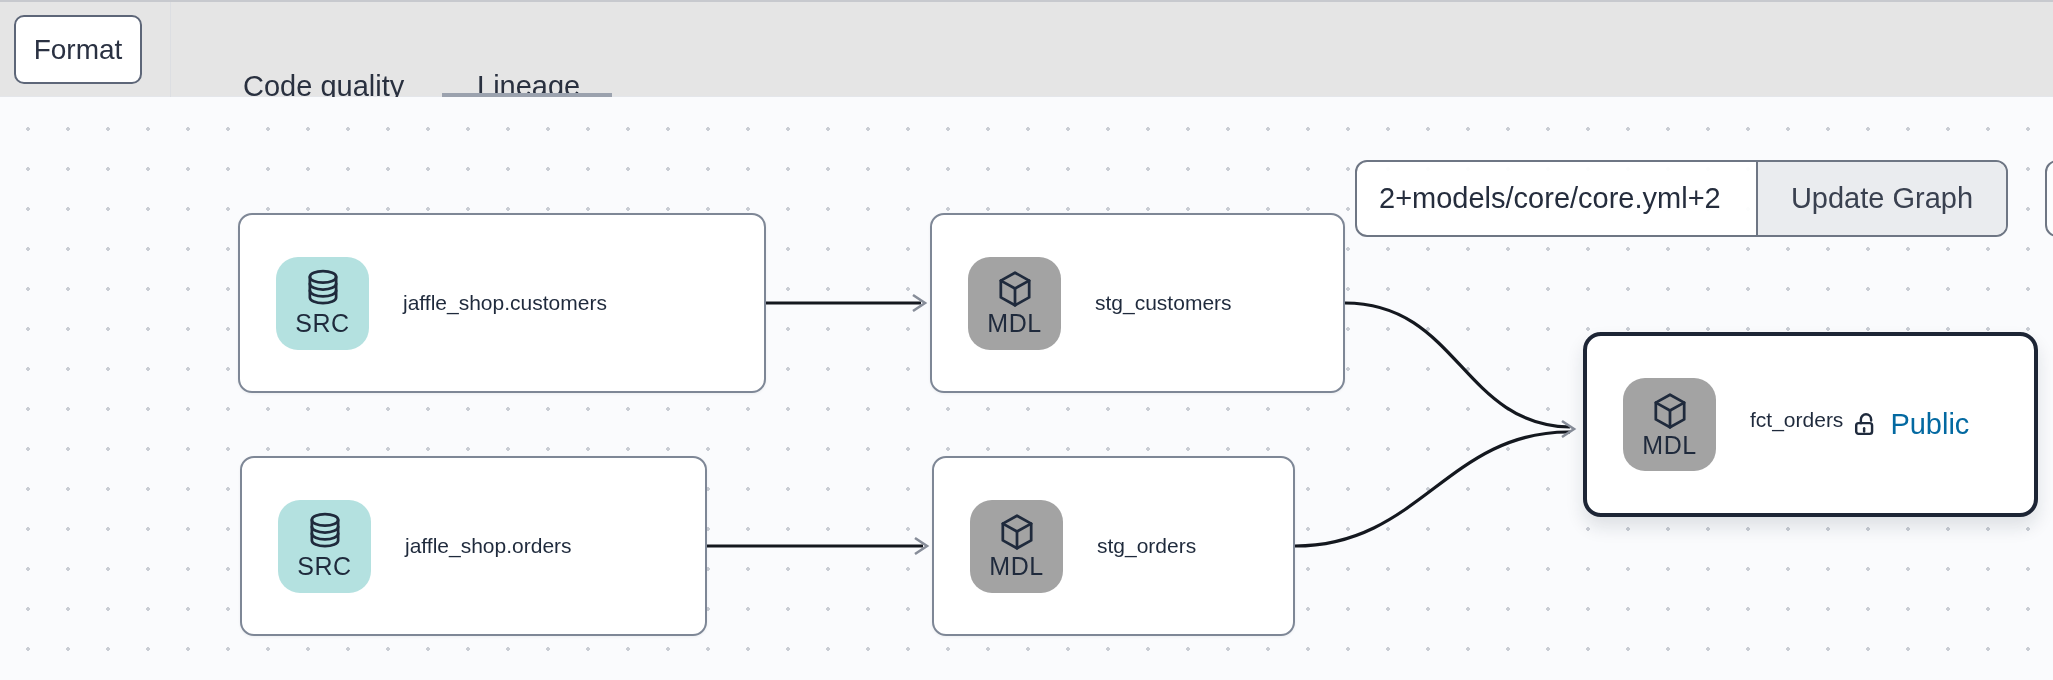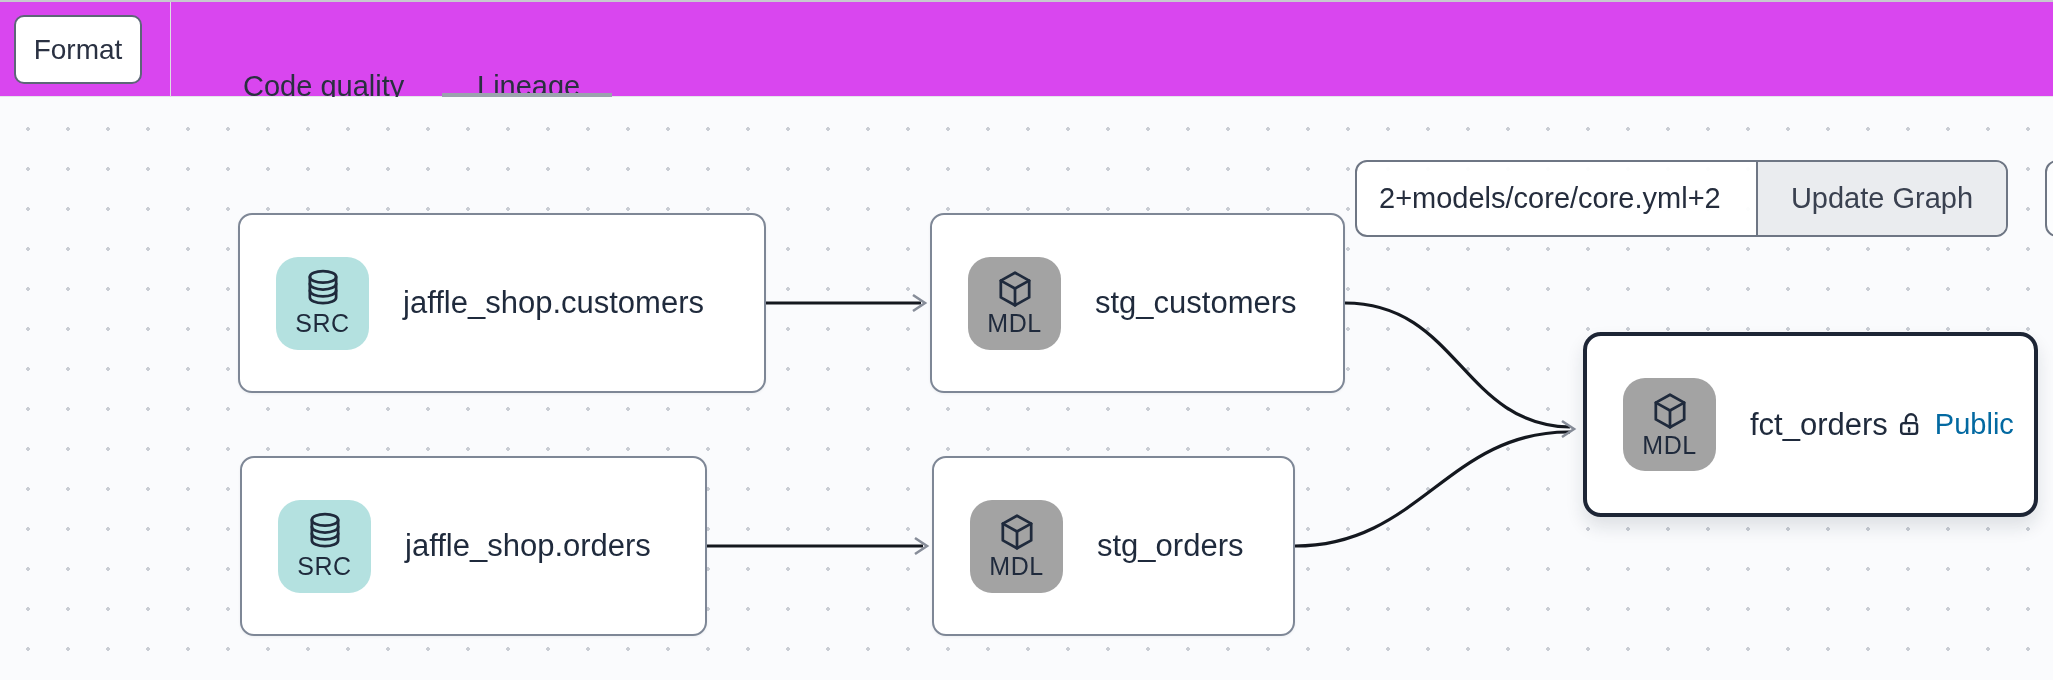--- a/index.html
+++ b/index.html
@@ -4,21 +4,21 @@
 <style>
   html,body{margin:0;padding:0;}
   body{
     width:2053px;height:680px;position:relative;overflow:hidden;
     font-family:"Liberation Sans",sans-serif;
     background:#fafbfd;
   }
   
   .topbar{
     position:absolute;top:0;left:0;width:2053px;height:97px;
-    background:#d946ef;
+    background:#e5e5e5;
     border-top:2px solid #c7c9ce;
     border-bottom:1px solid #e4e6ea;
     box-sizing:border-box;
   }
   .format-btn{
     position:absolute;left:14px;top:13px;width:128px;height:69px;
     background:#ffffff;border:2px solid #5d6678;border-radius:10px;
     font-family:"Liberation Sans",sans-serif;
     font-size:28px;color:#2a3142;display:flex;align-items:center;justify-content:center;
     cursor:pointer;padding:0;
@@ -60,21 +60,21 @@
   }
   .badge{
     width:93px;height:93px;border-radius:22px;flex-shrink:0;
     display:flex;flex-direction:column;align-items:center;justify-content:center;
     color:#1f2a3c;
   }
   .badge.src{background:#b4e1e0;}
   .badge.mdl{background:#a3a3a3;}
   .badge svg{width:42px;height:42px;display:block;}
   .badge-label{font-size:25px;font-weight:500;letter-spacing:0.5px;margin-top:-1px;}
-  .node-title{font-size:31px;color:#1f2a3c;white-space:nowrap;}
+  .node-title{font-size:21px;color:#1f2a3c;white-space:nowrap;}
   .node-text-col{display:flex;flex-direction:row;justify-content:center;gap:9px;}
   .node-sub{display:flex;align-items:center;gap:10px;font-size:29px;color:#0369a1;}
   .node-sub svg{width:28px;height:28px;display:block;}
   .icon-stroke{stroke:#1f2a3c;fill:none;stroke-width:2.6;stroke-linecap:round;stroke-linejoin:round;}
   
   .n-jaffle-customers{left:238px;top:213px;width:528px;height:180px;}
   .n-stg-customers{left:930px;top:213px;width:415px;height:180px;}
   .n-jaffle-orders{left:240px;top:456px;width:467px;height:180px;}
   .n-stg-orders{left:932px;top:456px;width:363px;height:180px;}
   .n-fct-orders{left:1583px;top:332px;width:455px;height:185px;}

